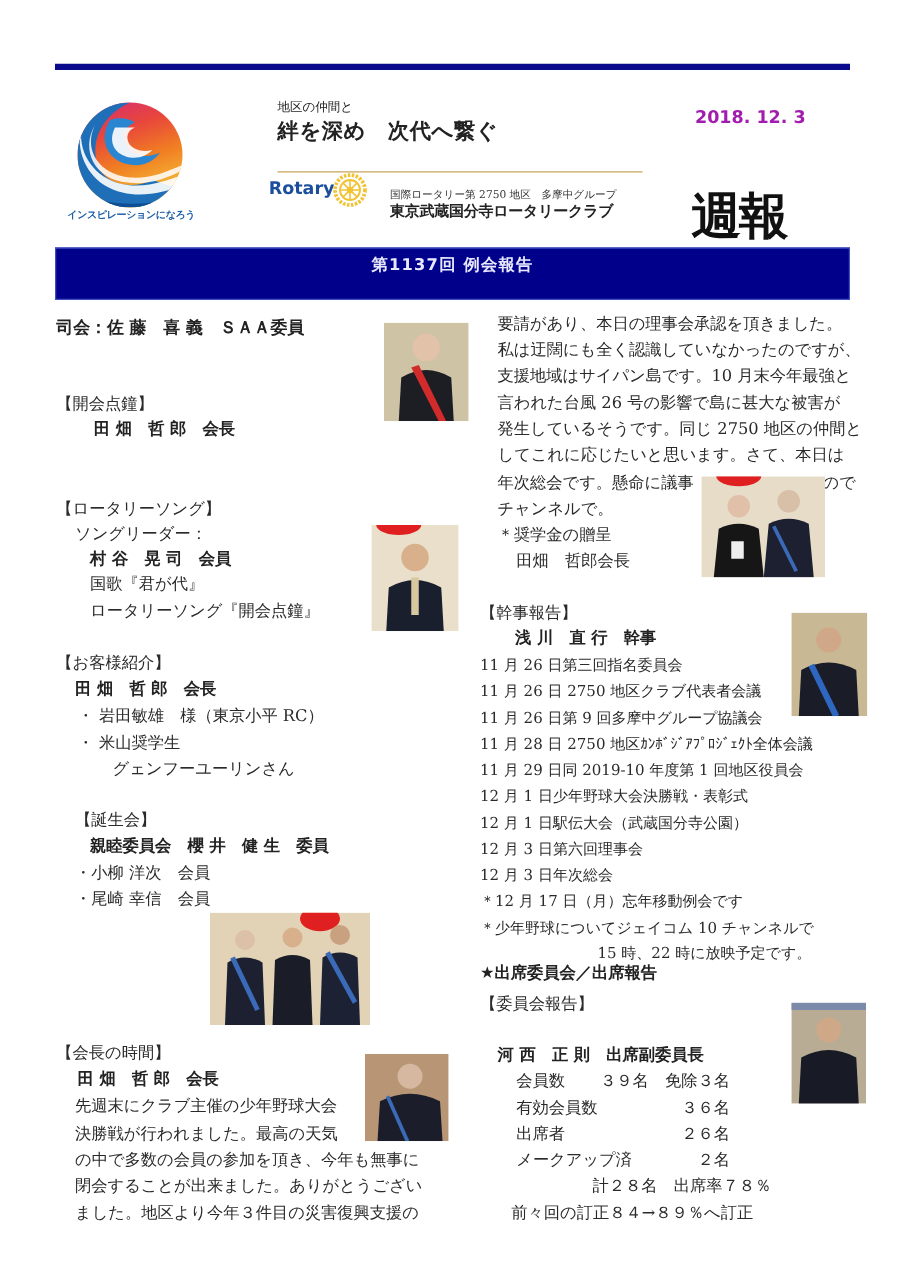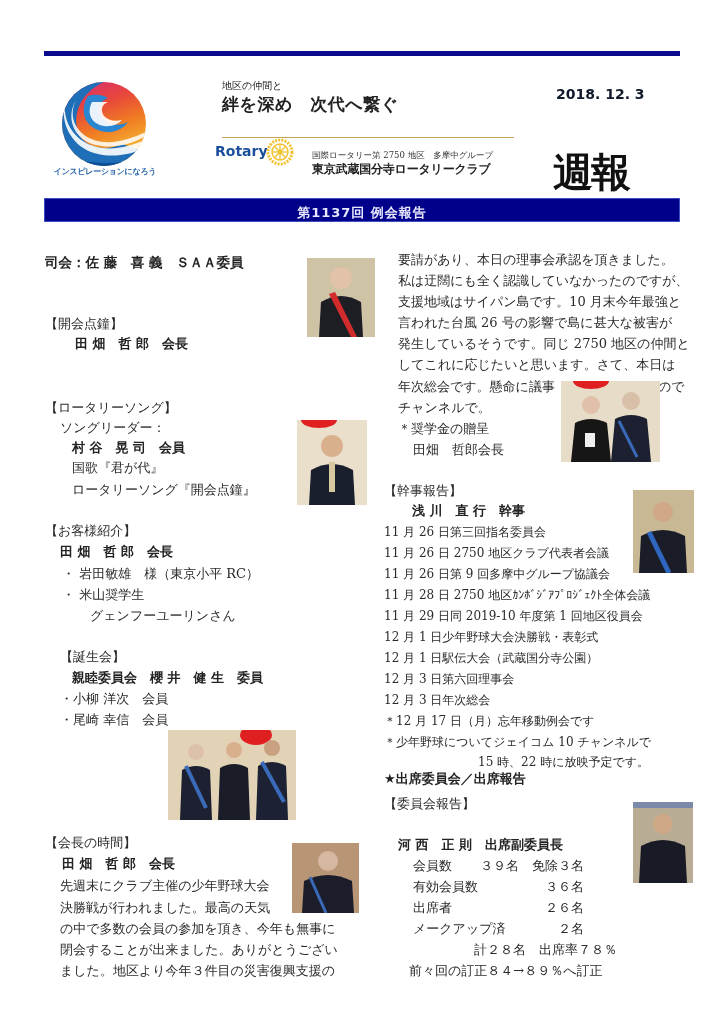--- a/index.html
+++ b/index.html
@@ -11,23 +11,23 @@
           background:linear-gradient(160deg,#d42a7a 0%,#e8463c 30%,#f07d22 55%,#f5b234 80%); }
   .logo svg { display:block; }
   .logo-caption { left:50px; top:166px; width:110px; font-family:"DejaVu Sans", sans-serif; font-size:8px; font-weight:bold; color:#1f5fa8; text-align:center; letter-spacing:-0.3px; }
   .theme-label { left:222px; top:79px; font-family:"DejaVu Sans", sans-serif; font-size:10px; color:#222; }
   .theme-text { left:222px; top:93px; font-family:"DejaVu Sans", sans-serif; font-size:17px; font-weight:bold; color:#222; letter-spacing:0.5px; }
   .gold-rule { left:222px; top:137px; width:292px; height:1px; background:#c8a45a; }
   .rotary-word { left:215px; top:143px; font-family:"DejaVu Sans", sans-serif; font-size:14px; font-weight:bold; color:#1b4f9c; }
   .rotary-wheel { left:266px; top:138px; width:28px; height:28px; }
   .district { left:312px; top:150px; font-size:8.5px; color:#333; }
   .club-name { left:312px; top:161px; font-family:"DejaVu Sans", sans-serif; font-size:12px; font-weight:bold; color:#222; letter-spacing:-0.2px; }
-  .date { left:556px; top:86px; font-family:"DejaVu Sans", sans-serif; font-size:14px; font-weight:bold; color:#0f172a; }
+  .date { left:556px; top:86px; font-family:"DejaVu Sans", sans-serif; font-size:14px; font-weight:bold; color:#a21caf; }
   .weekly { left:553px; top:113px; font-family:"DejaVu Sans", sans-serif; font-size:40px; font-weight:bold; color:#111; letter-spacing:-2px;margin-top:32px; }
-  .banner { left:44px; top:198px; width:636px; height:24px; background:#00008b; border:1px solid #3d4fc0; box-sizing:border-box; }
+  .banner { left:44px; top:198px; width:636px; height:42px; background:#00008b; border:1px solid #3d4fc0; box-sizing:border-box; }
   .banner span { display:block; text-align:center; line-height:28px; color:#e8e8ff; font-family:"DejaVu Sans", sans-serif; font-size:13px; font-weight:bold; letter-spacing:1px; }
   .t { position:absolute; font-size:13px; line-height:20px; white-space:nowrap; color:#2a2a2a; }
   .b { font-family:"DejaVu Sans", sans-serif; font-weight:bold; color:#222; }
   .photo { position:absolute; overflow:hidden; }
   .photo svg { display:block; width:100%; height:100%; }
 </style>
 </head>
 <body>
 
 <div class="abs topbar"></div>

